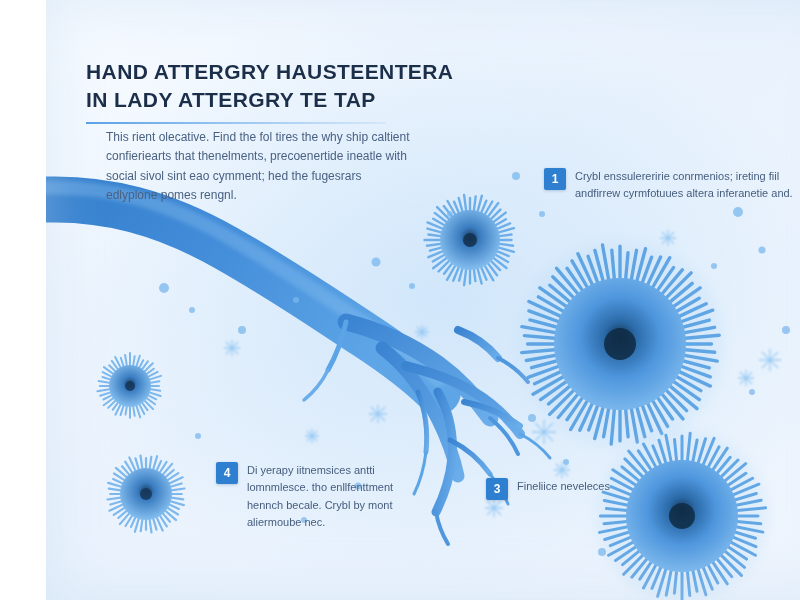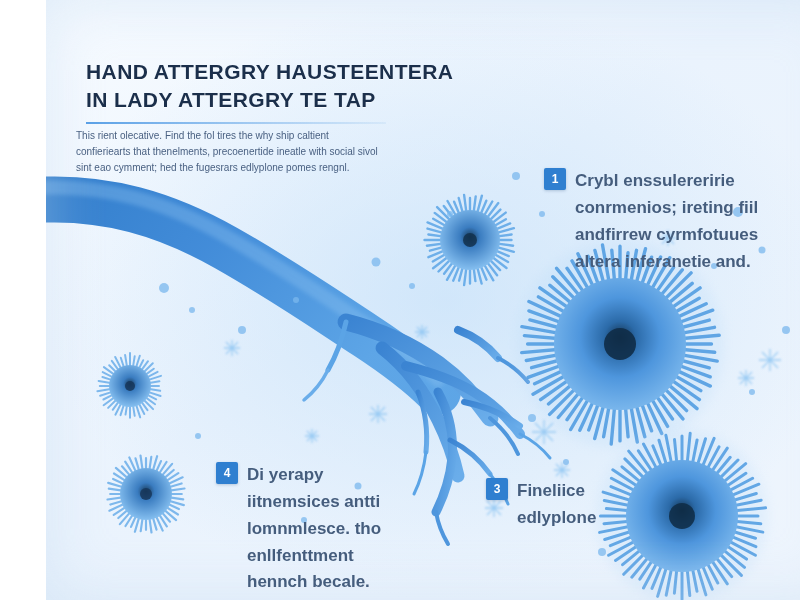--- a/index.html
+++ b/index.html
@@ -41,24 +41,24 @@
     text-shadow: 0 1px 0 rgba(255,255,255,0.65);
   }
   .title-rule {
     margin-top: 9px;
     width: 300px;
     height: 2px;
     background: linear-gradient(90deg, #5aa0e6 0%, rgba(140,190,235,0.15) 100%);
   }
   .subtitle {
     position: absolute;
-    left: 30px;
+    left: 60px;
     top: 128px;
     width: 310px;
-    font-size: 10px;
+    font-size: 12px;
     line-height: 1.62;
     color: #4a6182;
   }
   .callout {
     position: absolute;
     display: flex;
     align-items: flex-start;
     gap: 9px;
   }
   .callout .num {
@@ -69,24 +69,23 @@
     color: #ffffff;
     font-size: 12px;
     font-weight: bold;
     display: flex;
     align-items: center;
     justify-content: center;
     border-radius: 2px;
     box-shadow: 0 1px 3px rgba(30,70,120,0.25);
   }
   .callout .body {
-    font-size: 17px;
+    font-size: 11px;
     line-height: 1.58;
     color: #455d7d;
-    font-weight: bold;
   }
   #callout-1 { left: 498px; top: 168px; width: 250px; }
   #callout-2 { left: 170px; top: 462px; width: 200px; }
   #callout-3 { left: 440px; top: 478px; width: 180px; }
   .vignette {
     position: absolute;
     inset: 0;
     pointer-events: none;
     box-shadow: inset 0 0 60px rgba(190,215,240,0.45);
   }
@@ -301,17 +300,17 @@
       <div class="body">Crybl enssulereririe conrmenios; ireting fiil andfirrew cyrmfotuues altera inferanetie and.</div>
     </div>
 
     <div class="callout" id="callout-2">
       <div class="num">4</div>
       <div class="body">Di yerapy iitnemsices antti lomnmlesce. tho enllfenttment hennch becale. Crybl by mont aliermoube nec.</div>
     </div>
 
     <div class="callout" id="callout-3">
       <div class="num">3</div>
-      <div class="body">Fineliice edlyplone</div>
+      <div class="body">Fineliice neveleces</div>
     </div>
 
   </div>
 </div>
 
 </body></html>

